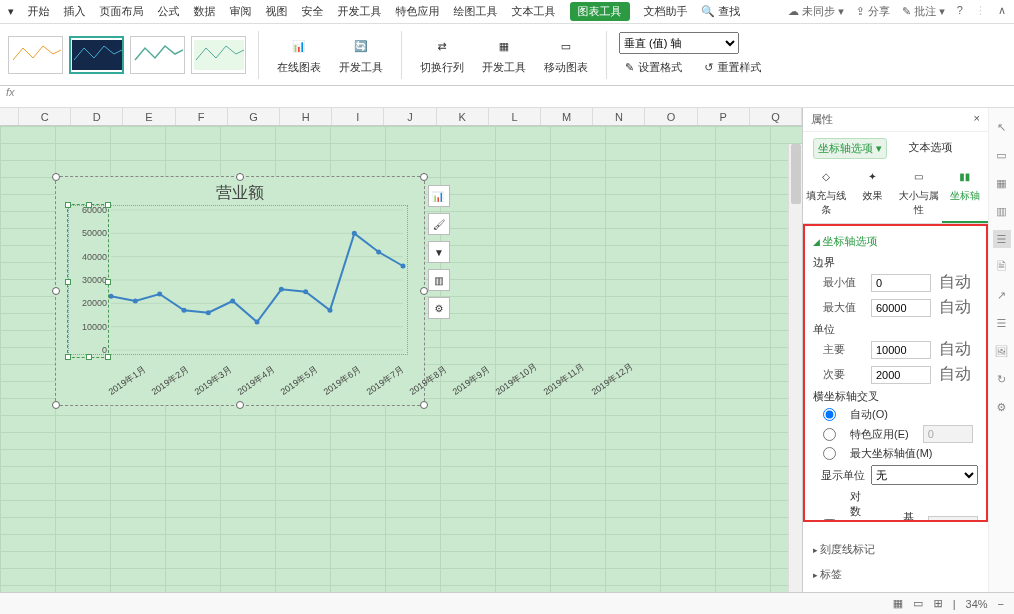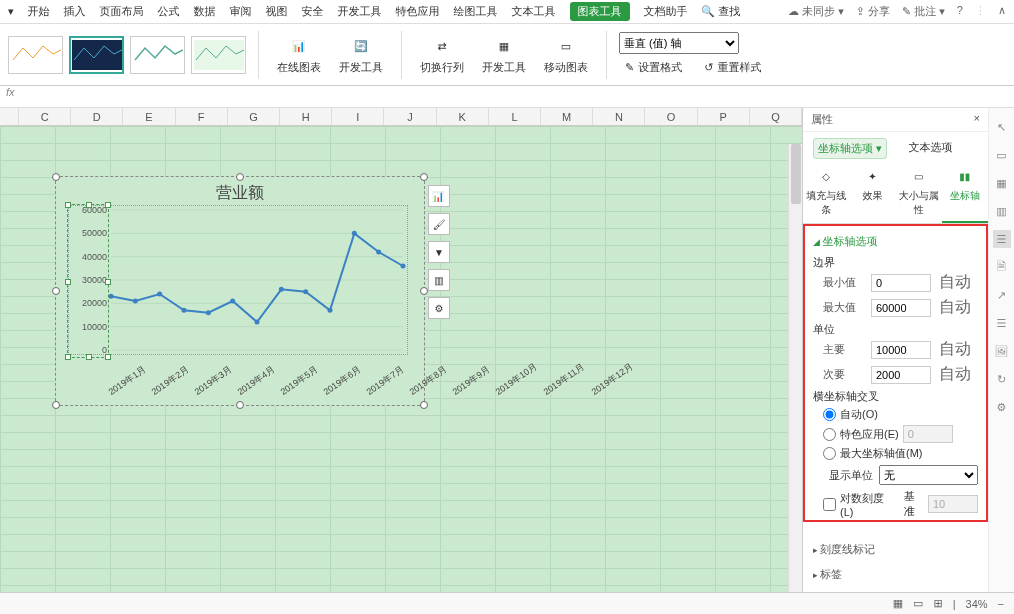--- a/index.html
+++ b/index.html
@@ -65,24 +65,24 @@
 .props-subtabs .st .ico { width: 18px; height: 16px; }
 
 .props-body { flex: 1; padding: 8px 8px; border: 2px solid #e83030; border-top: 2px solid #e83030; overflow-y: auto; }
 .section-title { color: #2b9a43; font-size: 11px; margin-bottom: 6px; cursor: pointer; }
 .section-title::before { content: "◢ "; font-size: 9px; }
 .sub-label { font-size: 11px; color: #333; margin: 4px 0 2px; }
 .field-row { display: flex; align-items: center; gap: 8px; margin: 2px 0 4px 10px; }
 .field-row label { width: 40px; font-size: 11px; color: #555; }
 .field-row input[type=text] { width: 60px; height: 18px; border: 1px solid #ccc; padding: 0 4px; font-size: 11px; }
 .field-row .auto { font-size: 16px; color: #666; }
-.radio-row, .check-row { display: flex; align-items: center; gap: 4px; margin: 3px 0 3px 10px; font-size: 11px; }
+.radio-row, .check-row { display: flex; align-items: center; gap: 14px; margin: 3px 0 3px 10px; font-size: 11px; }
 .radio-row input[type=text], .check-row input[type=text] { width: 50px; height: 18px; border: 1px solid #ccc; padding: 0 4px; font-size: 11px; }
 .disabled-input { background: #f2f2f2; color: #aaa; }
-.sel-row { display: flex; align-items: center; gap: 6px; margin: 4px 0 4px 16px; }
+.sel-row { display: flex; align-items: center; gap: 6px; margin: 4px 0 4px 8px; }
 .sel-row select { flex: 1; height: 20px; font-size: 11px; }
 .collapsed-section { color: #555; margin-top: 10px; cursor: pointer; }
 .collapsed-section::before { content: "▸ "; font-size: 9px; }
 
 
 .icon-rail { width: 26px; border-left: 1px solid #eee; display: flex; flex-direction: column; align-items: center; gap: 10px; padding-top: 10px; background: #fafafa; }
 .icon-rail div { width: 18px; height: 18px; cursor: pointer; color: #888; display: flex; align-items: center; justify-content: center; }
 .icon-rail div.active { background: #ddd; }
 
 

